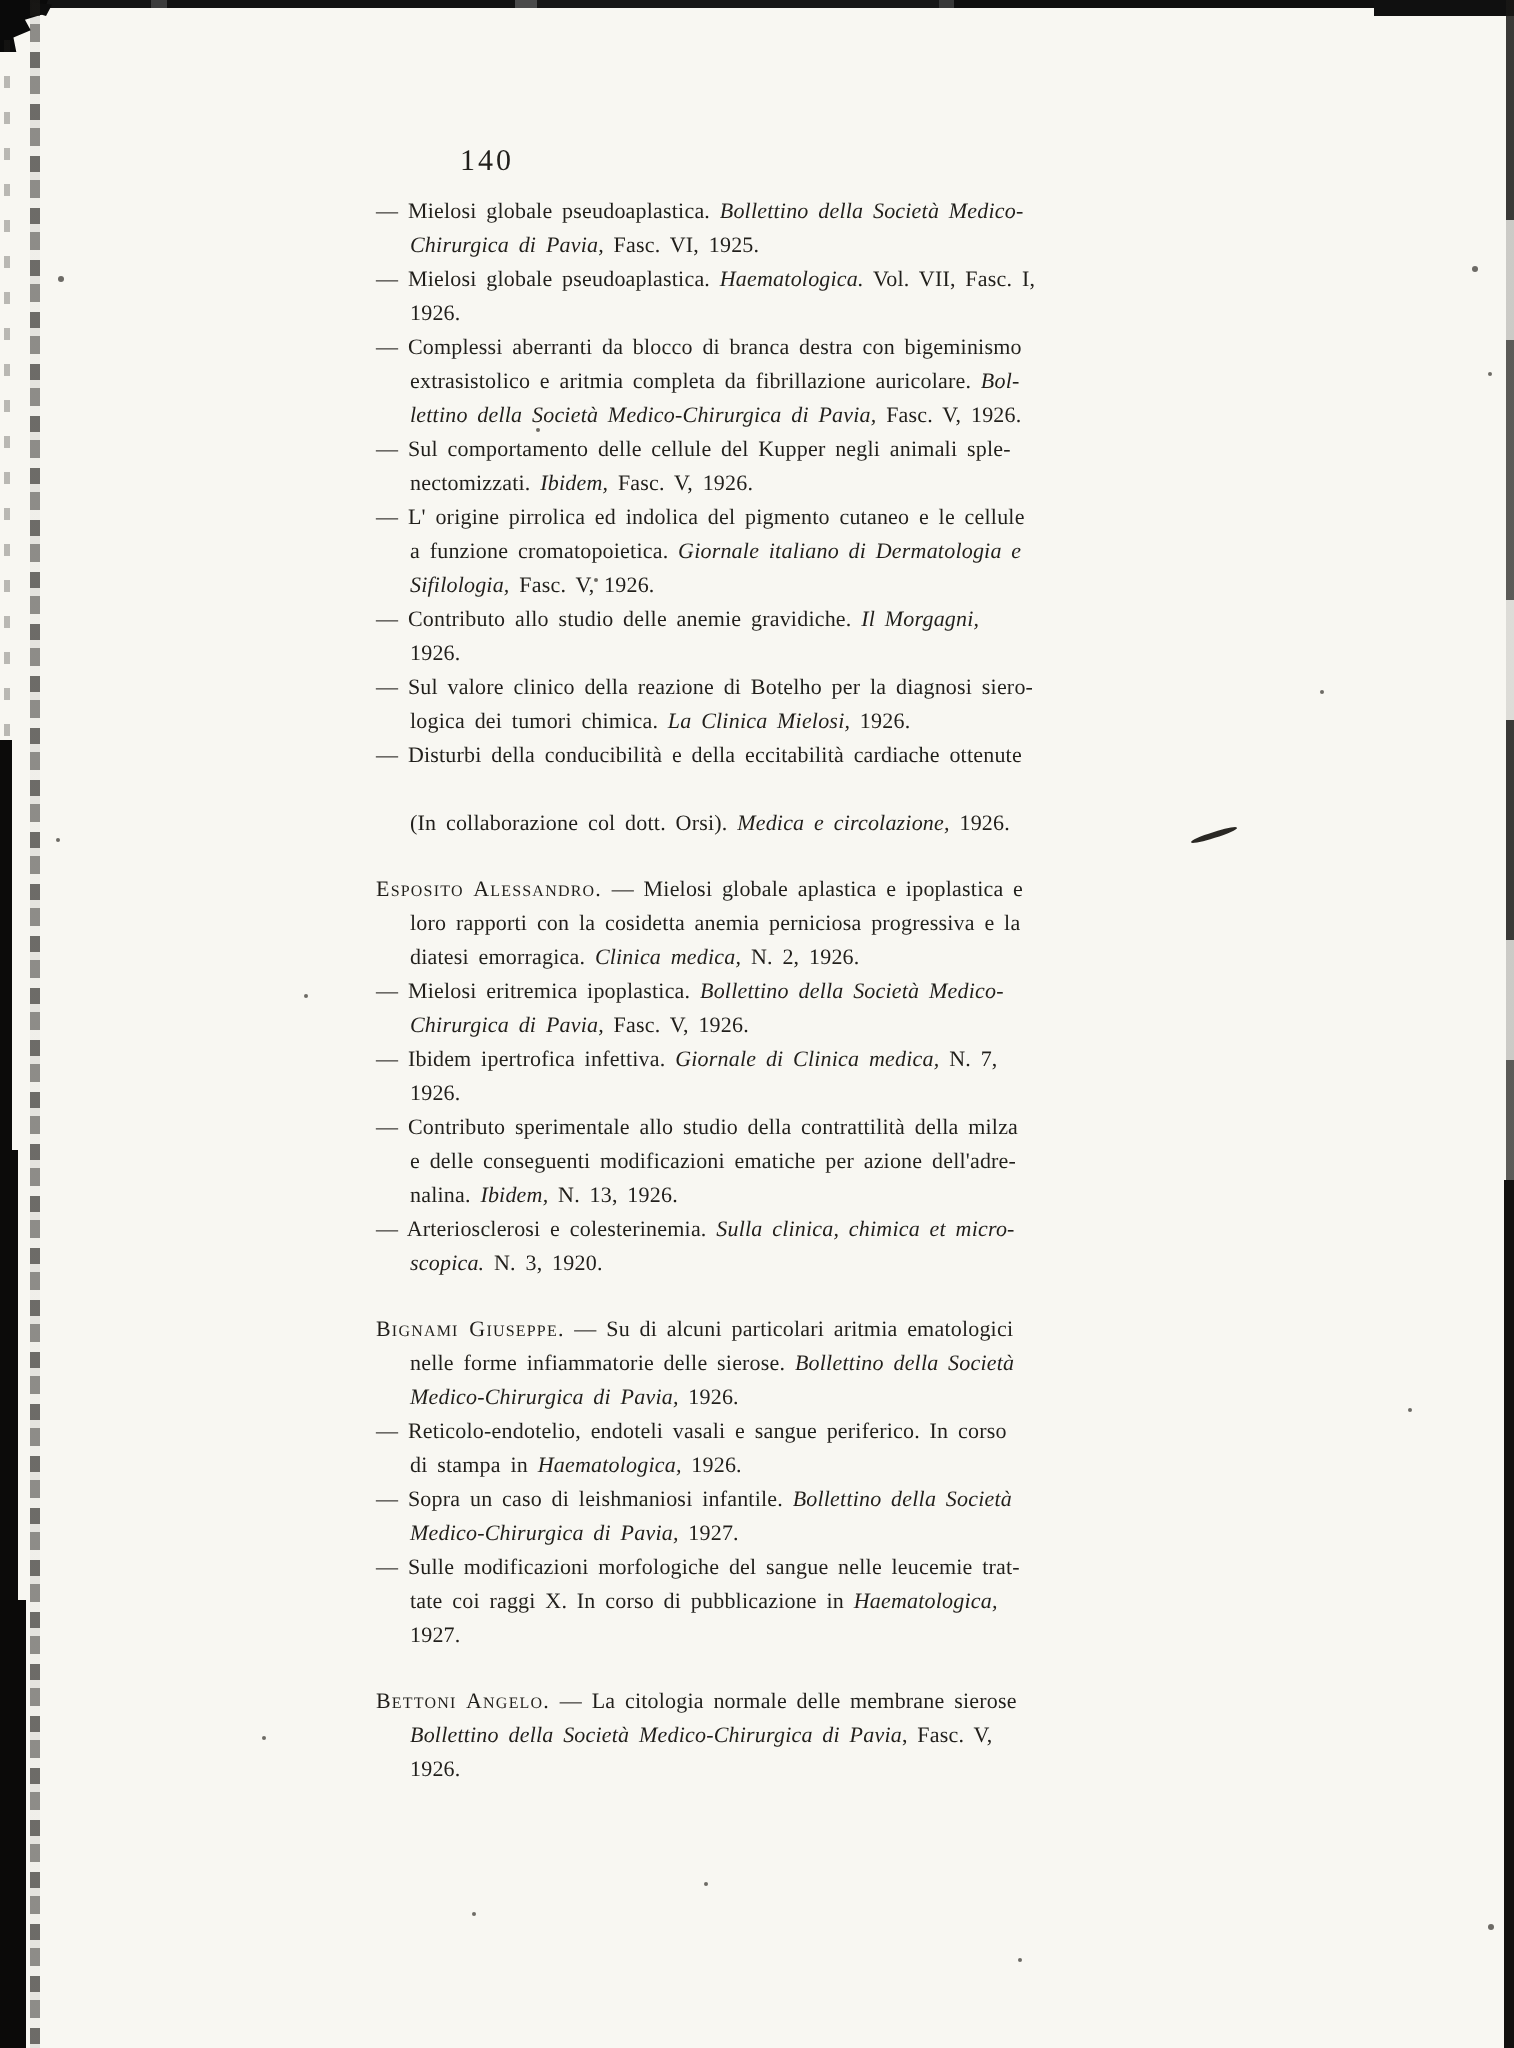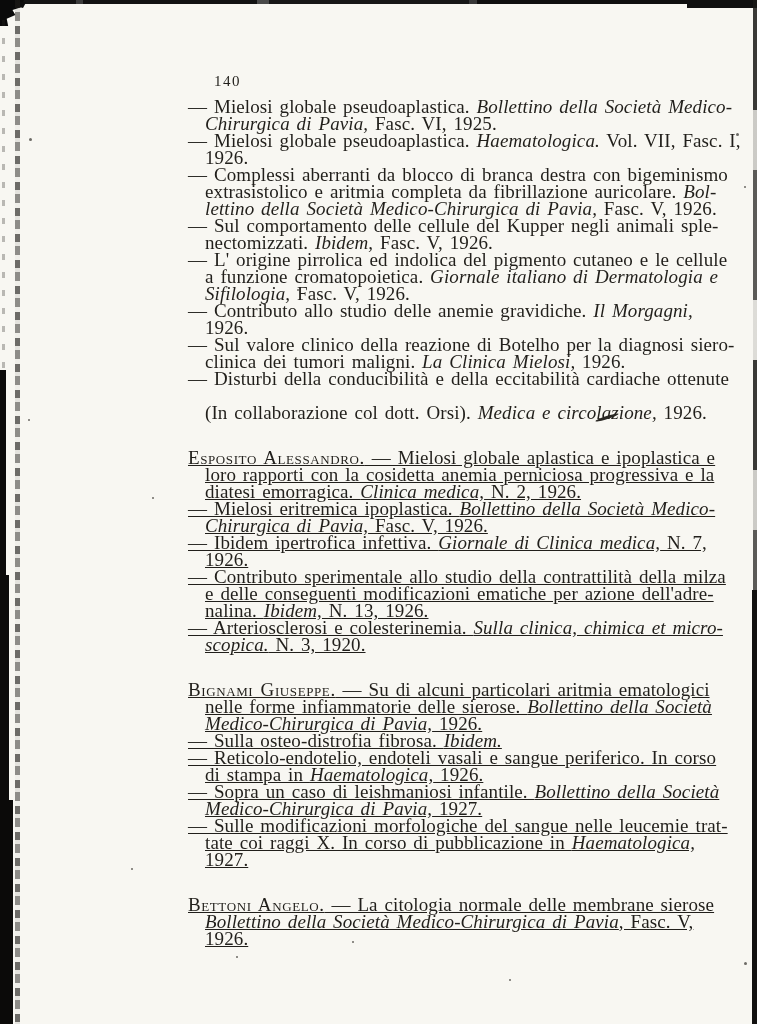--- a/index.html
+++ b/index.html
@@ -5,32 +5,32 @@
   html, body { margin: 0; padding: 0; }
   body {
     width: 757px; height: 1024px;
     position: relative;
     background: #f8f7f2;
     overflow: hidden;
     font-family: "Liberation Serif", "DejaVu Serif", serif;
     color: #211f1b;
   }
   .page-number {
-    position: absolute; left: 214px; top: 73px;
+    position: absolute; left: 230px; top: 73px;
     font-size: 15px; letter-spacing: 1.5px;
   }
   .bibliography {
     position: absolute; left: 188px; top: 98px; width: 480px;
   }
   .section { margin: 0; }
-  .section + .section { margin-top: 28px; text-decoration: underline; }
+  .section + .section { margin-top: 16px; }
   .entry {
     margin: 0;
     padding-left: 17px; text-indent: -17px;
-    font-size: 19px; line-height: 17px;
+    font-size: 11px; line-height: 17px;
     white-space: nowrap;
     word-spacing: 2px; letter-spacing: 0.1px;
   }
   .seg-n { font-style: normal; }
   .seg-i { font-style: italic; }
   .seg-sc { font-variant: small-caps; letter-spacing: 0.6px; }
 
   
   .artifact { position: absolute; pointer-events: none; }
   .top-edge-line {
@@ -80,33 +80,32 @@
 <div class="page-number">140</div>
 
 <div class="bibliography">
     <div class="section">
       <p class="entry"><span class="seg-n">— Mielosi globale pseudoaplastica. </span><span class="seg-i">Bollettino della Società Medico-</span><br><span class="seg-i">Chirurgica di Pavia,</span><span class="seg-n"> Fasc. VI, 1925.</span></p>
       <p class="entry"><span class="seg-n">— Mielosi globale pseudoaplastica. </span><span class="seg-i">Haematologica.</span><span class="seg-n"> Vol. VII, Fasc. I,</span><br><span class="seg-n">1926.</span></p>
       <p class="entry"><span class="seg-n">— Complessi aberranti da blocco di branca destra con bigeminismo</span><br><span class="seg-n">extrasistolico e aritmia completa da fibrillazione auricolare. </span><span class="seg-i">Bol-</span><br><span class="seg-i">lettino della Società Medico-Chirurgica di Pavia,</span><span class="seg-n"> Fasc. V, 1926.</span></p>
       <p class="entry"><span class="seg-n">— Sul comportamento delle cellule del Kupper negli animali sple-</span><br><span class="seg-n">nectomizzati. </span><span class="seg-i">Ibidem,</span><span class="seg-n"> Fasc. V, 1926.</span></p>
       <p class="entry"><span class="seg-n">— L' origine pirrolica ed indolica del pigmento cutaneo e le cellule</span><br><span class="seg-n">a funzione cromatopoietica. </span><span class="seg-i">Giornale italiano di Dermatologia e</span><br><span class="seg-i">Sifilologia,</span><span class="seg-n"> Fasc. V, 1926.</span></p>
       <p class="entry"><span class="seg-n">— Contributo allo studio delle anemie gravidiche. </span><span class="seg-i">Il Morgagni,</span><br><span class="seg-n">1926.</span></p>
-      <p class="entry"><span class="seg-n">— Sul valore clinico della reazione di Botelho per la diagnosi siero-</span><br><span class="seg-n">clinica dei tumori maligni. </span><span class="seg-i">La Clinica Mielosi,</span><span class="seg-n"> 1926.</span></p>
+      <p class="entry"><span class="seg-n">— Sul valore clinico della reazione di Botelho per la diagnosi siero-</span><br><span class="seg-n">logica dei tumori chimica. </span><span class="seg-i">La Clinica Mielosi,</span><span class="seg-n"> 1926.</span></p>
       <p class="entry"><span class="seg-n">— Disturbi della conducibilità e della eccitabilità cardiache ottenute</span><br><br><span class="seg-n">(In collaborazione col dott. Orsi). </span><span class="seg-i">Medica e circolazione,</span><span class="seg-n"> 1926.</span></p>
     </div>
     <div class="section">
       <p class="entry"><span class="seg-sc">Esposito Alessandro.</span><span class="seg-n"> — Mielosi globale aplastica e ipoplastica e</span><br><span class="seg-n">loro rapporti con la cosidetta anemia perniciosa progressiva e la</span><br><span class="seg-n">diatesi emorragica. </span><span class="seg-i">Clinica medica,</span><span class="seg-n"> N. 2, 1926.</span></p>
       <p class="entry"><span class="seg-n">— Mielosi eritremica ipoplastica. </span><span class="seg-i">Bollettino della Società Medico-</span><br><span class="seg-i">Chirurgica di Pavia,</span><span class="seg-n"> Fasc. V, 1926.</span></p>
       <p class="entry"><span class="seg-n">— Ibidem ipertrofica infettiva. </span><span class="seg-i">Giornale di Clinica medica,</span><span class="seg-n"> N. 7,</span><br><span class="seg-n">1926.</span></p>
       <p class="entry"><span class="seg-n">— Contributo sperimentale allo studio della contrattilità della milza</span><br><span class="seg-n">e delle conseguenti modificazioni ematiche per azione dell'adre-</span><br><span class="seg-n">nalina. </span><span class="seg-i">Ibidem,</span><span class="seg-n"> N. 13, 1926.</span></p>
       <p class="entry"><span class="seg-n">— Arteriosclerosi e colesterinemia. </span><span class="seg-i">Sulla clinica, chimica et micro-</span><br><span class="seg-i">scopica.</span><span class="seg-n"> N. 3, 1920.</span></p>
     </div>
     <div class="section">
       <p class="entry"><span class="seg-sc">Bignami Giuseppe.</span><span class="seg-n"> — Su di alcuni particolari aritmia ematologici</span><br><span class="seg-n">nelle forme infiammatorie delle sierose. </span><span class="seg-i">Bollettino della Società</span><br><span class="seg-i">Medico-Chirurgica di Pavia,</span><span class="seg-n"> 1926.</span></p>
-      <p class="entry"><span class="seg-n">— Sulla osteo-distrofia fibrosa. </span><span class="seg-i">Ibidem.</span></p>
       <p class="entry"><span class="seg-n">— Reticolo-endotelio, endoteli vasali e sangue periferico. In corso</span><br><span class="seg-n">di stampa in </span><span class="seg-i">Haematologica,</span><span class="seg-n"> 1926.</span></p>
       <p class="entry"><span class="seg-n">— Sopra un caso di leishmaniosi infantile. </span><span class="seg-i">Bollettino della Società</span><br><span class="seg-i">Medico-Chirurgica di Pavia,</span><span class="seg-n"> 1927.</span></p>
       <p class="entry"><span class="seg-n">— Sulle modificazioni morfologiche del sangue nelle leucemie trat-</span><br><span class="seg-n">tate coi raggi X. In corso di pubblicazione in </span><span class="seg-i">Haematologica,</span><br><span class="seg-n">1927.</span></p>
     </div>
     <div class="section">
       <p class="entry"><span class="seg-sc">Bettoni Angelo.</span><span class="seg-n"> — La citologia normale delle membrane sierose</span><br><span class="seg-i">Bollettino della Società Medico-Chirurgica di Pavia</span><span class="seg-n">, Fasc. V,</span><br><span class="seg-n">1926.</span></p>
     </div>
   </div>
 
 <div class="artifact top-edge-line"></div>

